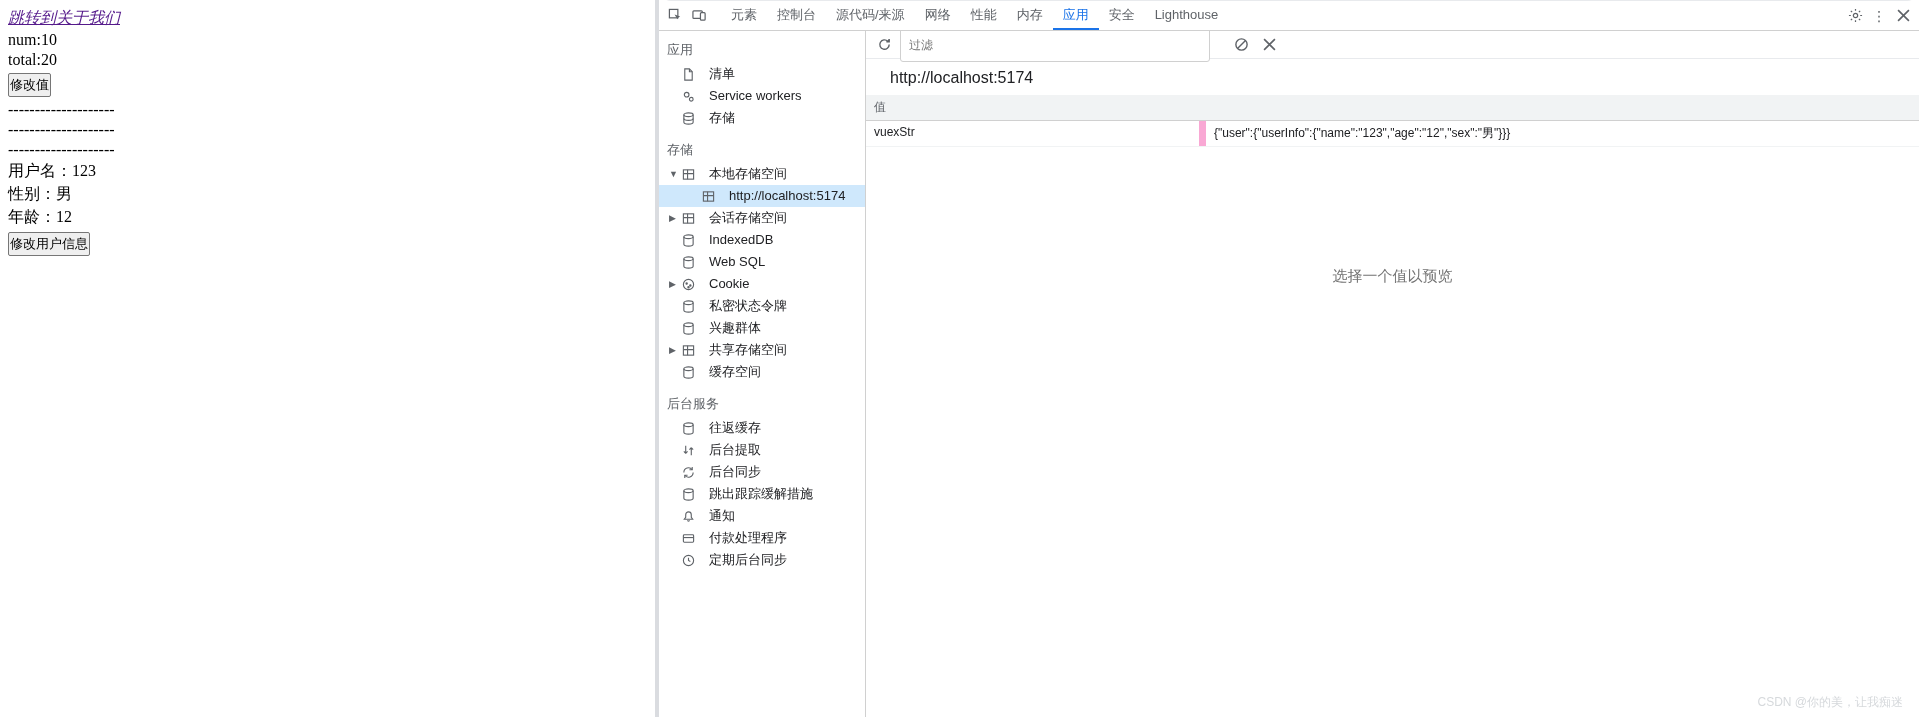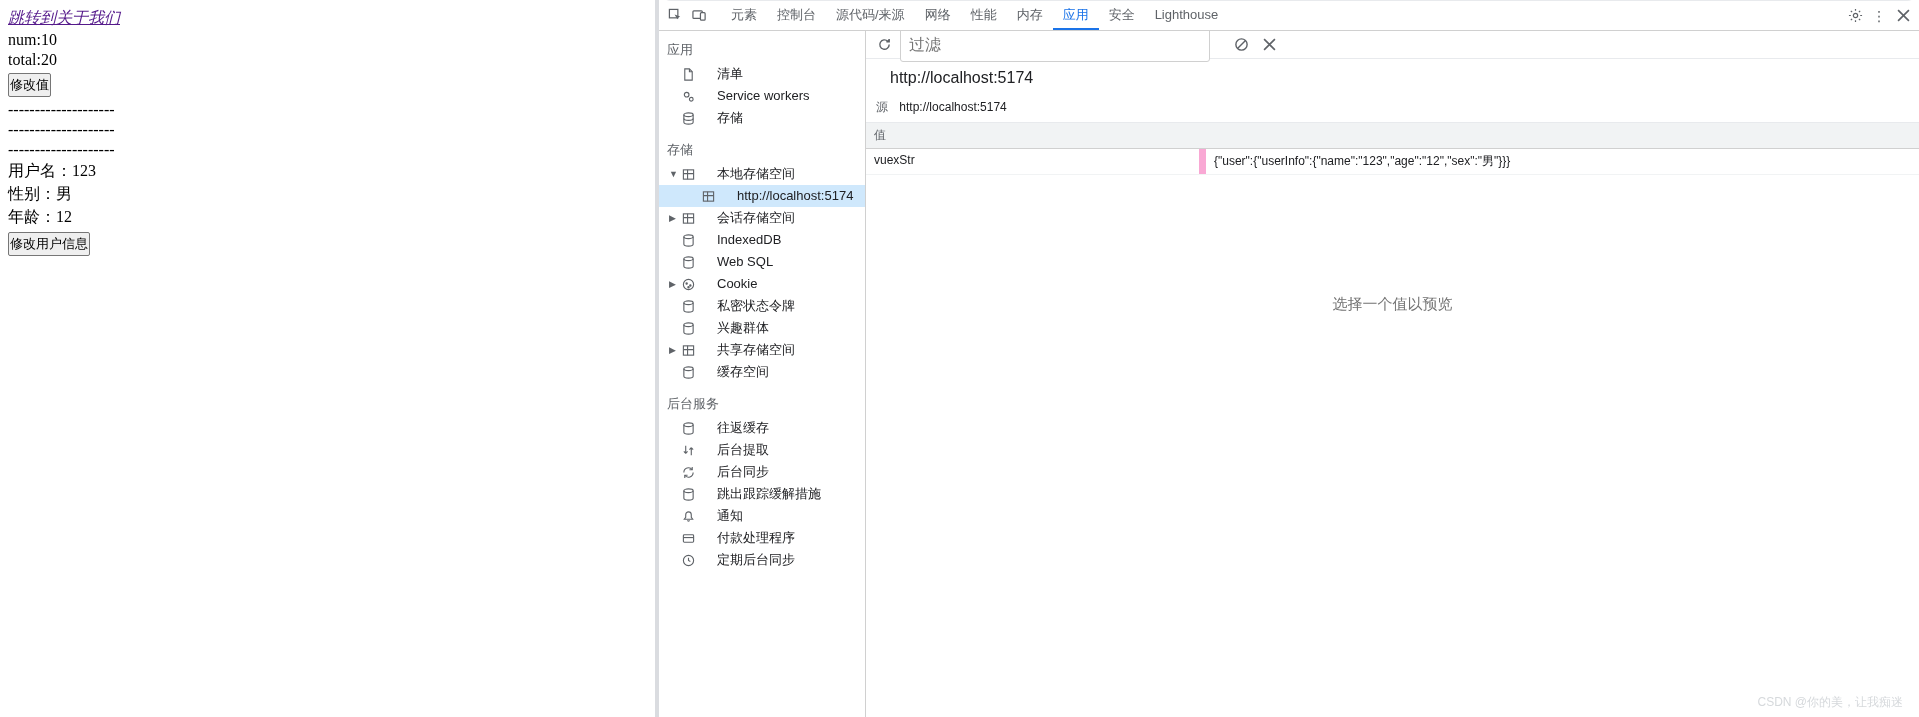--- a/index.html
+++ b/index.html
@@ -105,21 +105,21 @@
   margin-top: 8px;
 }
 .dt-group-title:first-child { margin-top: 0; }
 .dt-tree-item {
   display: flex;
   align-items: center;
   padding: 2px 0 2px 22px;
   font-size: 13px;
   color: #202124;
   cursor: pointer;
-  gap: 22px;
+  gap: 14px;
   line-height: 18px;
 }
 .dt-tree-item.child { padding-left: 42px; }
 .dt-tree-item.selected { background: #cfe8fc; }
 .tree-row { position: relative; }
 .tree-row .arrow {
   position: absolute;
   left: 10px;
   top: 6px;
   font-size: 9px;
@@ -153,21 +153,21 @@
   width: 20px; height: 20px;
   display: flex; align-items: center; justify-content: center;
   color: #5f6368; cursor: pointer;
 }
 .dt-toolbar input.filter {
   flex: 0 0 310px;
   height: 34px;
   border: 1px solid #d0d0d0;
   border-radius: 3px;
   padding: 0 8px;
-  font-size: 16px;
+  font-size: 12px;
   color: #5f6368;
   outline: none;
 }
 .dt-toolbar .tool-btn {
   width: 22px; height: 22px;
   display: flex; align-items: center; justify-content: center;
   color: #5f6368; cursor: pointer;
   font-size: 14px;
 }
 .dt-origin-title {
@@ -547,24 +547,20 @@
               <path d="M4 12L12 4"></path>
             </svg>
         </div>
         <div class="tool-btn">
           <svg width="13" height="13" viewBox="0 0 12 12" stroke="currentColor" stroke-width="1.5">
               <path d="M1 1l10 10M11 1L1 11"></path>
             </svg>
         </div>
       </div>
       <div class="dt-origin-title">http://localhost:5174</div>
-      <div class="dt-src-row">
-        <span>源</span>
-        <span class="val">http://localhost:5174</span>
-      </div>
       <div class="kv-head">
         <div class="col-v">值</div>
       </div>
       <div class="kv-body">
         <div class="kv-row">
           <div class="col-k">vuexStr</div>
           <div class="col-v">{"user":{"userInfo":{"name":"123","age":"12","sex":"男"}}}</div>
         </div>
         <div class="preview-msg">选择一个值以预览</div>
         <div class="watermark">CSDN @你的美，让我痴迷</div>

